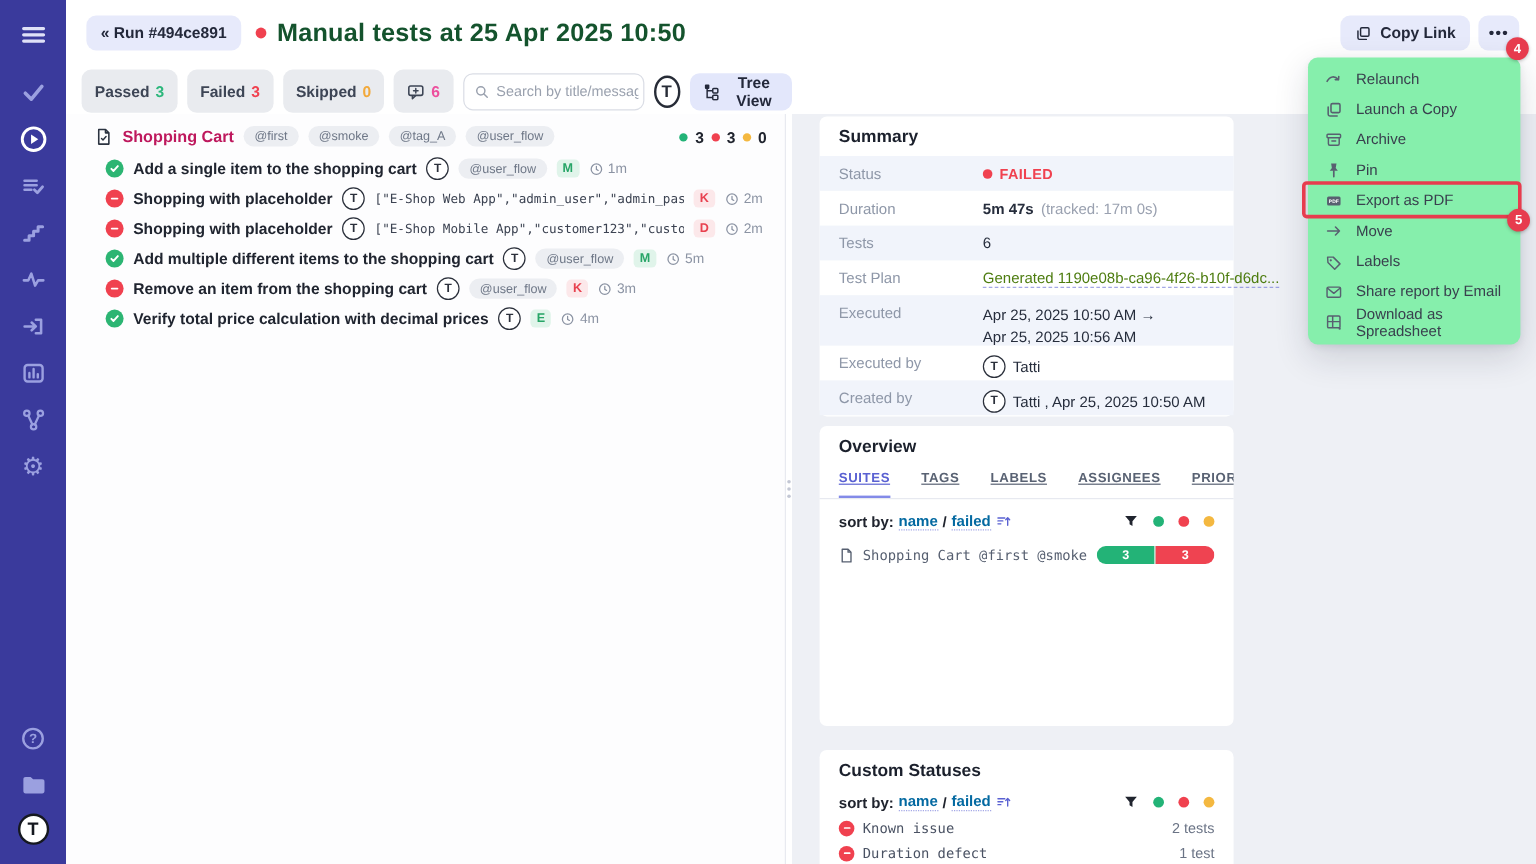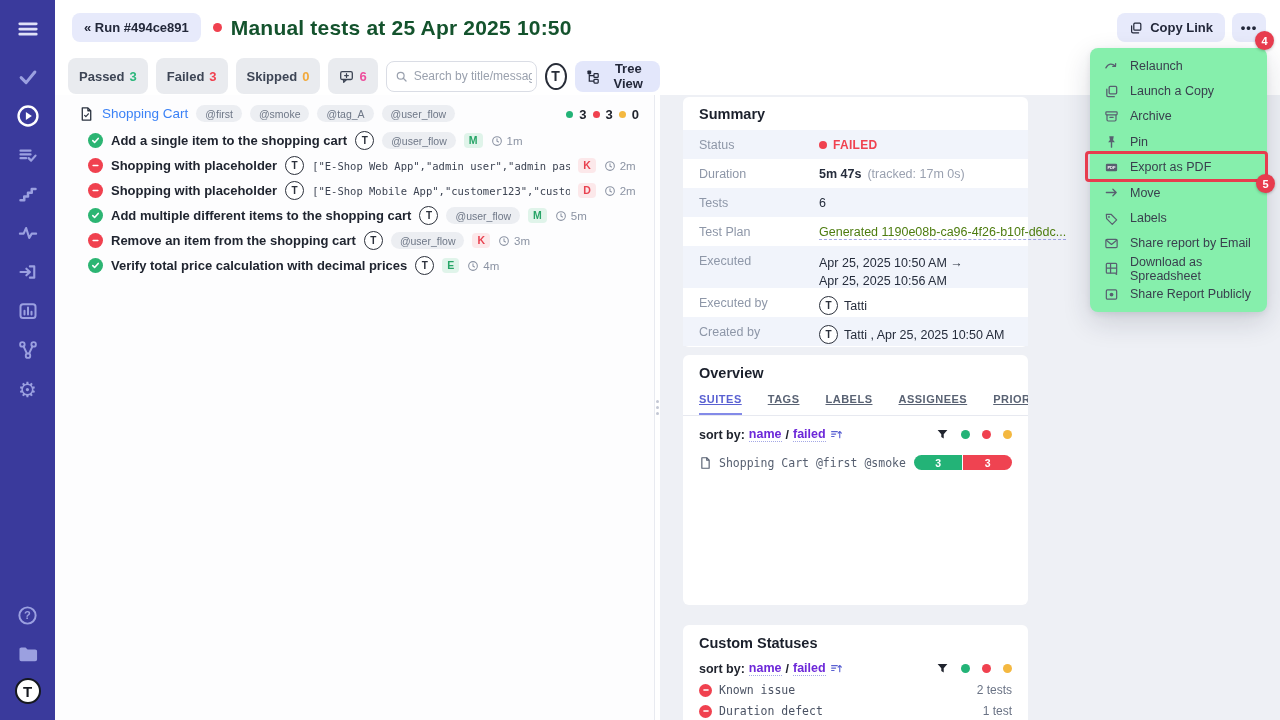--- a/index.html
+++ b/index.html
@@ -36,21 +36,21 @@
   .search-box input::placeholder { color:#9aa1ae; }
   .t-circle { width:27px; height:27px; border-radius:50%; background:#ffffff; border:2px solid #272c37; color:#272c37; font-weight:bold; font-size:14px; display:flex; align-items:center; justify-content:center; cursor:pointer; }
   .tree-btn { background:#e3e7fb; border:none; border-radius:8px; height:31px; padding:0 11px; display:flex; align-items:center; gap:7px; font-size:13px; font-weight:600; color:#23283a; cursor:pointer; font-family:inherit; }
 
   
   .left-panel { position:absolute; left:55px; top:95px; width:600px; height:625px; background:#fdfdfe; }
   .panel-divider { position:absolute; left:654px; top:95px; width:6px; height:625px; border-left:1px solid #e8eaf0; }
   .divider-dots { position:absolute; left:1px; top:305px; display:flex; flex-direction:column; gap:3px; }
   .divider-dots i { width:3px; height:3px; border-radius:50%; background:#c3c7d4; }
   .suite-row { display:flex; align-items:center; gap:8px; padding:10px 0 6px 24px; position:relative; cursor:pointer; }
-  .suite-name { font-size:13.5px; font-weight:400; color:#3b82f6; }
+  .suite-name { font-size:13.5px; font-weight:700; color:#be185d; }
   .tag-pill { background:#eceef2; color:#6e7787; font-size:10.5px; border-radius:9px; padding:2.5px 9px; white-space:nowrap; cursor:pointer; }
   .suite-counts { position:absolute; right:16px; top:12px; display:flex; align-items:center; gap:6px; font-size:13px; font-weight:700; color:#20242e; }
   .mini-dot { width:7px; height:7px; border-radius:50%; display:inline-block; }
   .dot-green { background:#23b377; } .dot-red { background:#f0414f; } .dot-yellow { background:#f4b840; }
   .test-row { display:flex; align-items:center; gap:8px; height:25px; padding-left:33px; cursor:pointer; }
   .status-ico { width:15px; height:15px; border-radius:50%; flex:none; display:flex; align-items:center; justify-content:center; }
   .status-passed { background:#2cb573; } .status-failed { background:#f0414f; }
   .test-title { font-size:13px; font-weight:600; color:#202530; white-space:nowrap; }
   .avatar-sm { width:19px; height:19px; border-radius:50%; background:#fff; border:1.5px solid #2b303b; color:#2b303b; font-weight:bold; font-size:10px; display:flex; align-items:center; justify-content:center; flex:none; }
   .params { font-family:"DejaVu Sans Mono", monospace; font-size:10.5px; color:#3c4352; white-space:nowrap; overflow:hidden; max-width:258px; }
@@ -76,21 +76,21 @@
   .muted-val { color:#9aa1b0; }
   .plan-link { color:#4d7c0f; border-bottom:1px dashed rgba(90,97,210,.55); cursor:pointer; white-space:nowrap; }
   .two-line { display:block; line-height:1.45; }
 
   .overview-card { top:355px; height:250px; padding-top:10px; }
   .overview-card .card-title, .custom-card .card-title { padding:0 16px 6px; }
   .tabs { display:flex; gap:26px; padding:6px 16px 0; border-bottom:1px solid #e7e9f0; white-space:nowrap; overflow:hidden; width:345px; }
   .tab { font-size:11px; font-weight:700; letter-spacing:.5px; color:#596273; padding-bottom:8px; cursor:pointer; flex:none;text-decoration:underline; }
   .tab.active { color:#5a61d2; border-bottom:2px solid #838ae8; }
   .sort-row { display:flex; align-items:center; padding:11px 16px 0; font-size:12.5px; color:#20242e; font-weight:600; gap:4px; }
-  .sort-link { color:#6d28d9; border-bottom:1px dotted rgba(90,97,210,.55); cursor:pointer; }
+  .sort-link { color:#0369a1; border-bottom:1px dotted rgba(90,97,210,.55); cursor:pointer; }
   .sort-right { margin-left:auto; display:flex; align-items:center; gap:12px; }
   .sort-dot { width:9px; height:9px; border-radius:50%; cursor:pointer; }
   .ov-row { display:flex; align-items:center; gap:7px; padding:13px 16px 0; }
   .ov-label { font-family:"DejaVu Sans Mono", monospace; font-size:11.5px; color:#565f70; white-space:nowrap; overflow:hidden; max-width:195px; }
   .bar { margin-left:auto; width:105px; height:15px; border-radius:8px; overflow:hidden; display:flex; cursor:pointer; }
   .bar-seg { flex:1; display:flex; align-items:center; justify-content:center; color:#fff; font-size:10.5px; font-weight:700; }
   .bar-green { background:#23b377; border-right:1px solid #fff; }
   .bar-red { background:#ef4351; }
 
   .custom-card { top:625px; height:150px; padding-top:10px; }
@@ -612,26 +612,17 @@
   <div class="menu-item">
     <span class="mi-icon">
       <svg width="15" height="15" viewBox="0 0 16 16">
           <rect x="2.5" y="2.5" width="11" height="10.5" rx="1" stroke="currentColor" stroke-width="1.3" fill="none"></rect>
           <path d="M7 2.5V13M2.5 7.5h11" stroke="currentColor" stroke-width="1.3"></path>
           <circle cx="13.2" cy="13.8" r="1" fill="currentColor"></circle>
         </svg>
     </span>
     <span>Download as Spreadsheet</span>
   </div>
-  <div class="menu-item">
-    <span class="mi-icon">
-      <svg width="15" height="15" viewBox="0 0 16 16">
-          <rect x="2.5" y="3" width="11" height="10" rx="1.2" stroke="currentColor" stroke-width="1.3" fill="none"></rect>
-          <circle cx="8" cy="8" r="2" fill="currentColor"></circle>
-        </svg>
-    </span>
-    <span>Share Report Publicly</span>
-  </div>
 </div>
 
 <div class="ann-rect"></div>
 <div class="ann-badge badge-4">4</div>
 <div class="ann-badge badge-5">5</div>
 
 </body></html>

